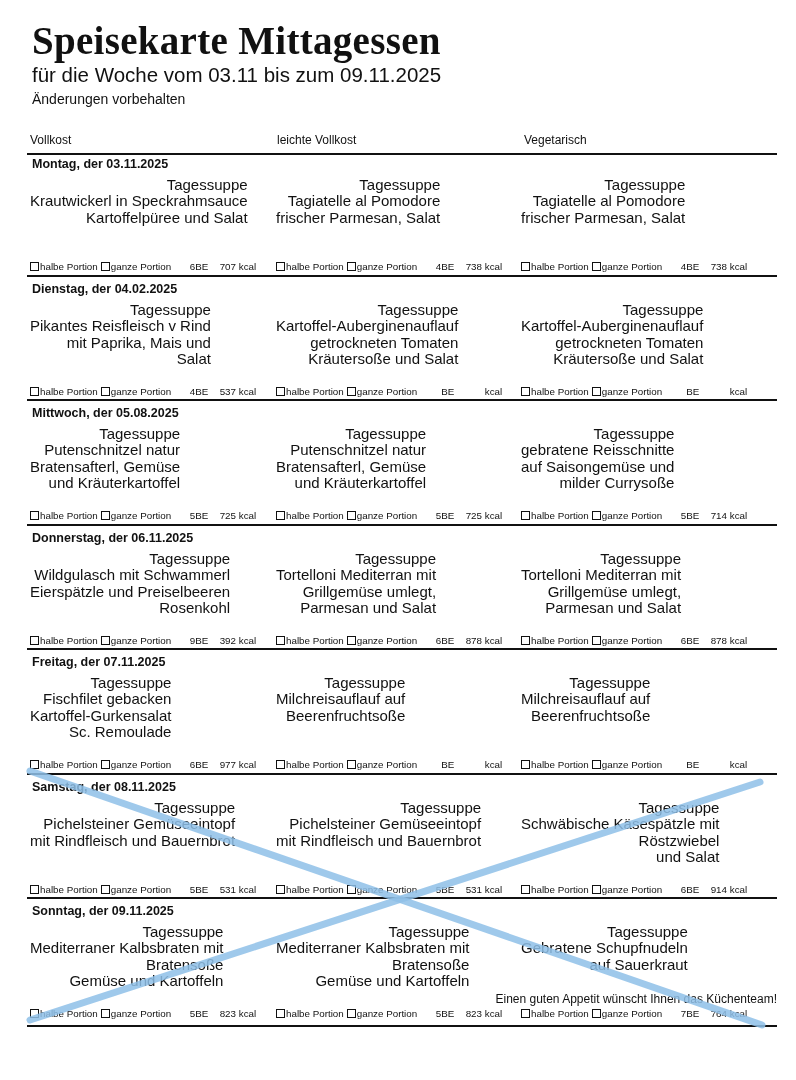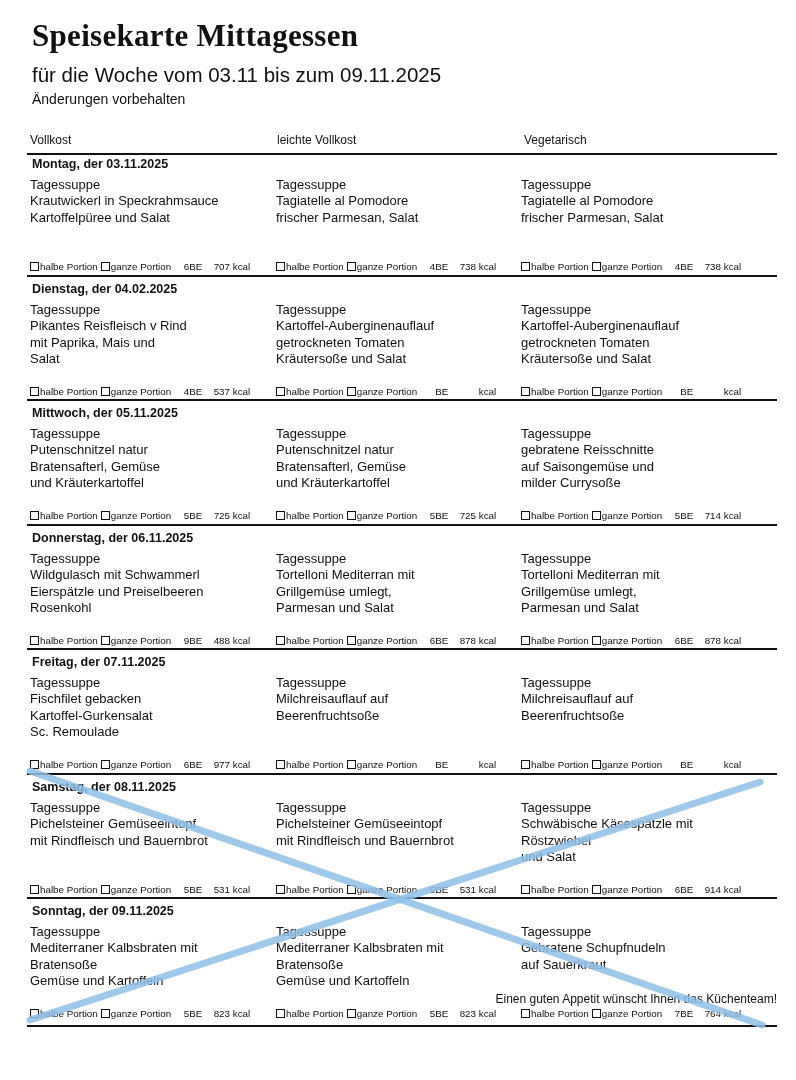--- a/index.html
+++ b/index.html
@@ -1,35 +1,35 @@
 <!DOCTYPE html>
 <html><head>
   <meta charset="utf-8">
   <style>
     * { box-sizing: border-box; margin: 0; padding: 0; }
     html, body { width: 796px; height: 1080px; background: #fff; overflow: hidden; }
     body { position: relative; font-family: "Liberation Sans", sans-serif; color: #111; }
     .title {
       position: absolute; left: 32px; top: 18px;
-      font-family: "Liberation Serif", serif; font-weight: bold; font-size: 31px; letter-spacing: 0.3px;
+      font-family: "Liberation Serif", serif; font-weight: bold; font-size: 39px; letter-spacing: 0.3px;
     }
     .subtitle { position: absolute; left: 32px; top: 63px; font-size: 20.5px; }
     .note { position: absolute; left: 32px; top: 91px; font-size: 14px; }
     .col-head { position: absolute; top: 133px; font-size: 12px; }
     .col-head.c1 { left: 30px; } .col-head.c2 { left: 277px; } .col-head.c3 { left: 524px; }
     .rule { position: absolute; left: 27px; width: 750px; height: 2px; background: #111; }
     .day { position: absolute; left: 0; width: 796px; }
     .day-title { position: absolute; left: 32px; top: 0; font-size: 12.5px; font-weight: bold; }
-    .dish { position: absolute; top: 20px; font-size: 13px; line-height: 16.3px; white-space: pre; }
+    .dish { position: absolute; top: 20px; font-size: 15px; line-height: 16.3px; white-space: pre; text-align: right; }
     .dish.c1 { left: 30px; } .dish.c2 { left: 276px; } .dish.c3 { left: 521px; }
     .info { position: absolute; font-size: 9.8px; white-space: nowrap; display: flex; align-items: center; justify-content: space-between; }
     .info.c1 { left: 30px; } .info.c2 { left: 276px; } .info.c3 { left: 521px; }
     .cb { display: inline-block; width: 9px; height: 9px; border: 1px solid #111; margin-right: 1px; vertical-align: middle; }
     .opt { display: inline-flex; align-items: center; margin-right: 3px; }
-    .be { display: inline-block; width: 26px; text-align: right; margin-left: 2px; }
+    .be { display: inline-block; width: 26px; text-align: right; margin-left: 8px; }
     .kcal { display: inline-block; width: 48px; text-align: right; }
     .footer { position: absolute; right: 19px; top: 992px; font-size: 12px; }
     .cross { position: absolute; left: 0; top: 0; width: 796px; height: 1080px; pointer-events: none; }
   </style>
 </head>
 <body>
 
 <div class="title">Speisekarte Mittagessen</div>
 <div class="subtitle">für die Woche vom 03.11 bis zum 09.11.2025</div>
 <div class="note">Änderungen vorbehalten</div>
@@ -135,21 +135,21 @@
         <span class="opt">
           <span class="cb"></span>
           <span>ganze Portion</span>
         </span>
         <span class="be"><span></span><span>BE</span></span>
         <span class="kcal"><span></span> <span>kcal</span></span>
       </div>
     </div>
     <div class="rule" style="top: 399px;"></div>
     <div class="day" style="top: 406px;">
-      <div class="day-title">Mittwoch, der 05.11.2025</div>
+      <div class="day-title">Mittwoch, der 05.08.2025</div>
       <div class="dish c1">Tagessuppe
 Putenschnitzel natur
 Bratensafterl, Gemüse
 und Kräuterkartoffel</div>
       <div class="info c1" style="top: 104px;">
         <span class="opt">
           <span class="cb"></span>
           <span>halbe Portion</span>
         </span>
         <span class="opt">
@@ -202,21 +202,21 @@
       <div class="info c1" style="top: 104px;">
         <span class="opt">
           <span class="cb"></span>
           <span>halbe Portion</span>
         </span>
         <span class="opt">
           <span class="cb"></span>
           <span>ganze Portion</span>
         </span>
         <span class="be"><span>9</span><span>BE</span></span>
-        <span class="kcal"><span>488</span> <span>kcal</span></span>
+        <span class="kcal"><span>392</span> <span>kcal</span></span>
       </div>
       <div class="dish c2">Tagessuppe
 Tortelloni Mediterran mit
 Grillgemüse umlegt,
 Parmesan und Salat</div>
       <div class="info c2" style="top: 104px;">
         <span class="opt">
           <span class="cb"></span>
           <span>halbe Portion</span>
         </span>

